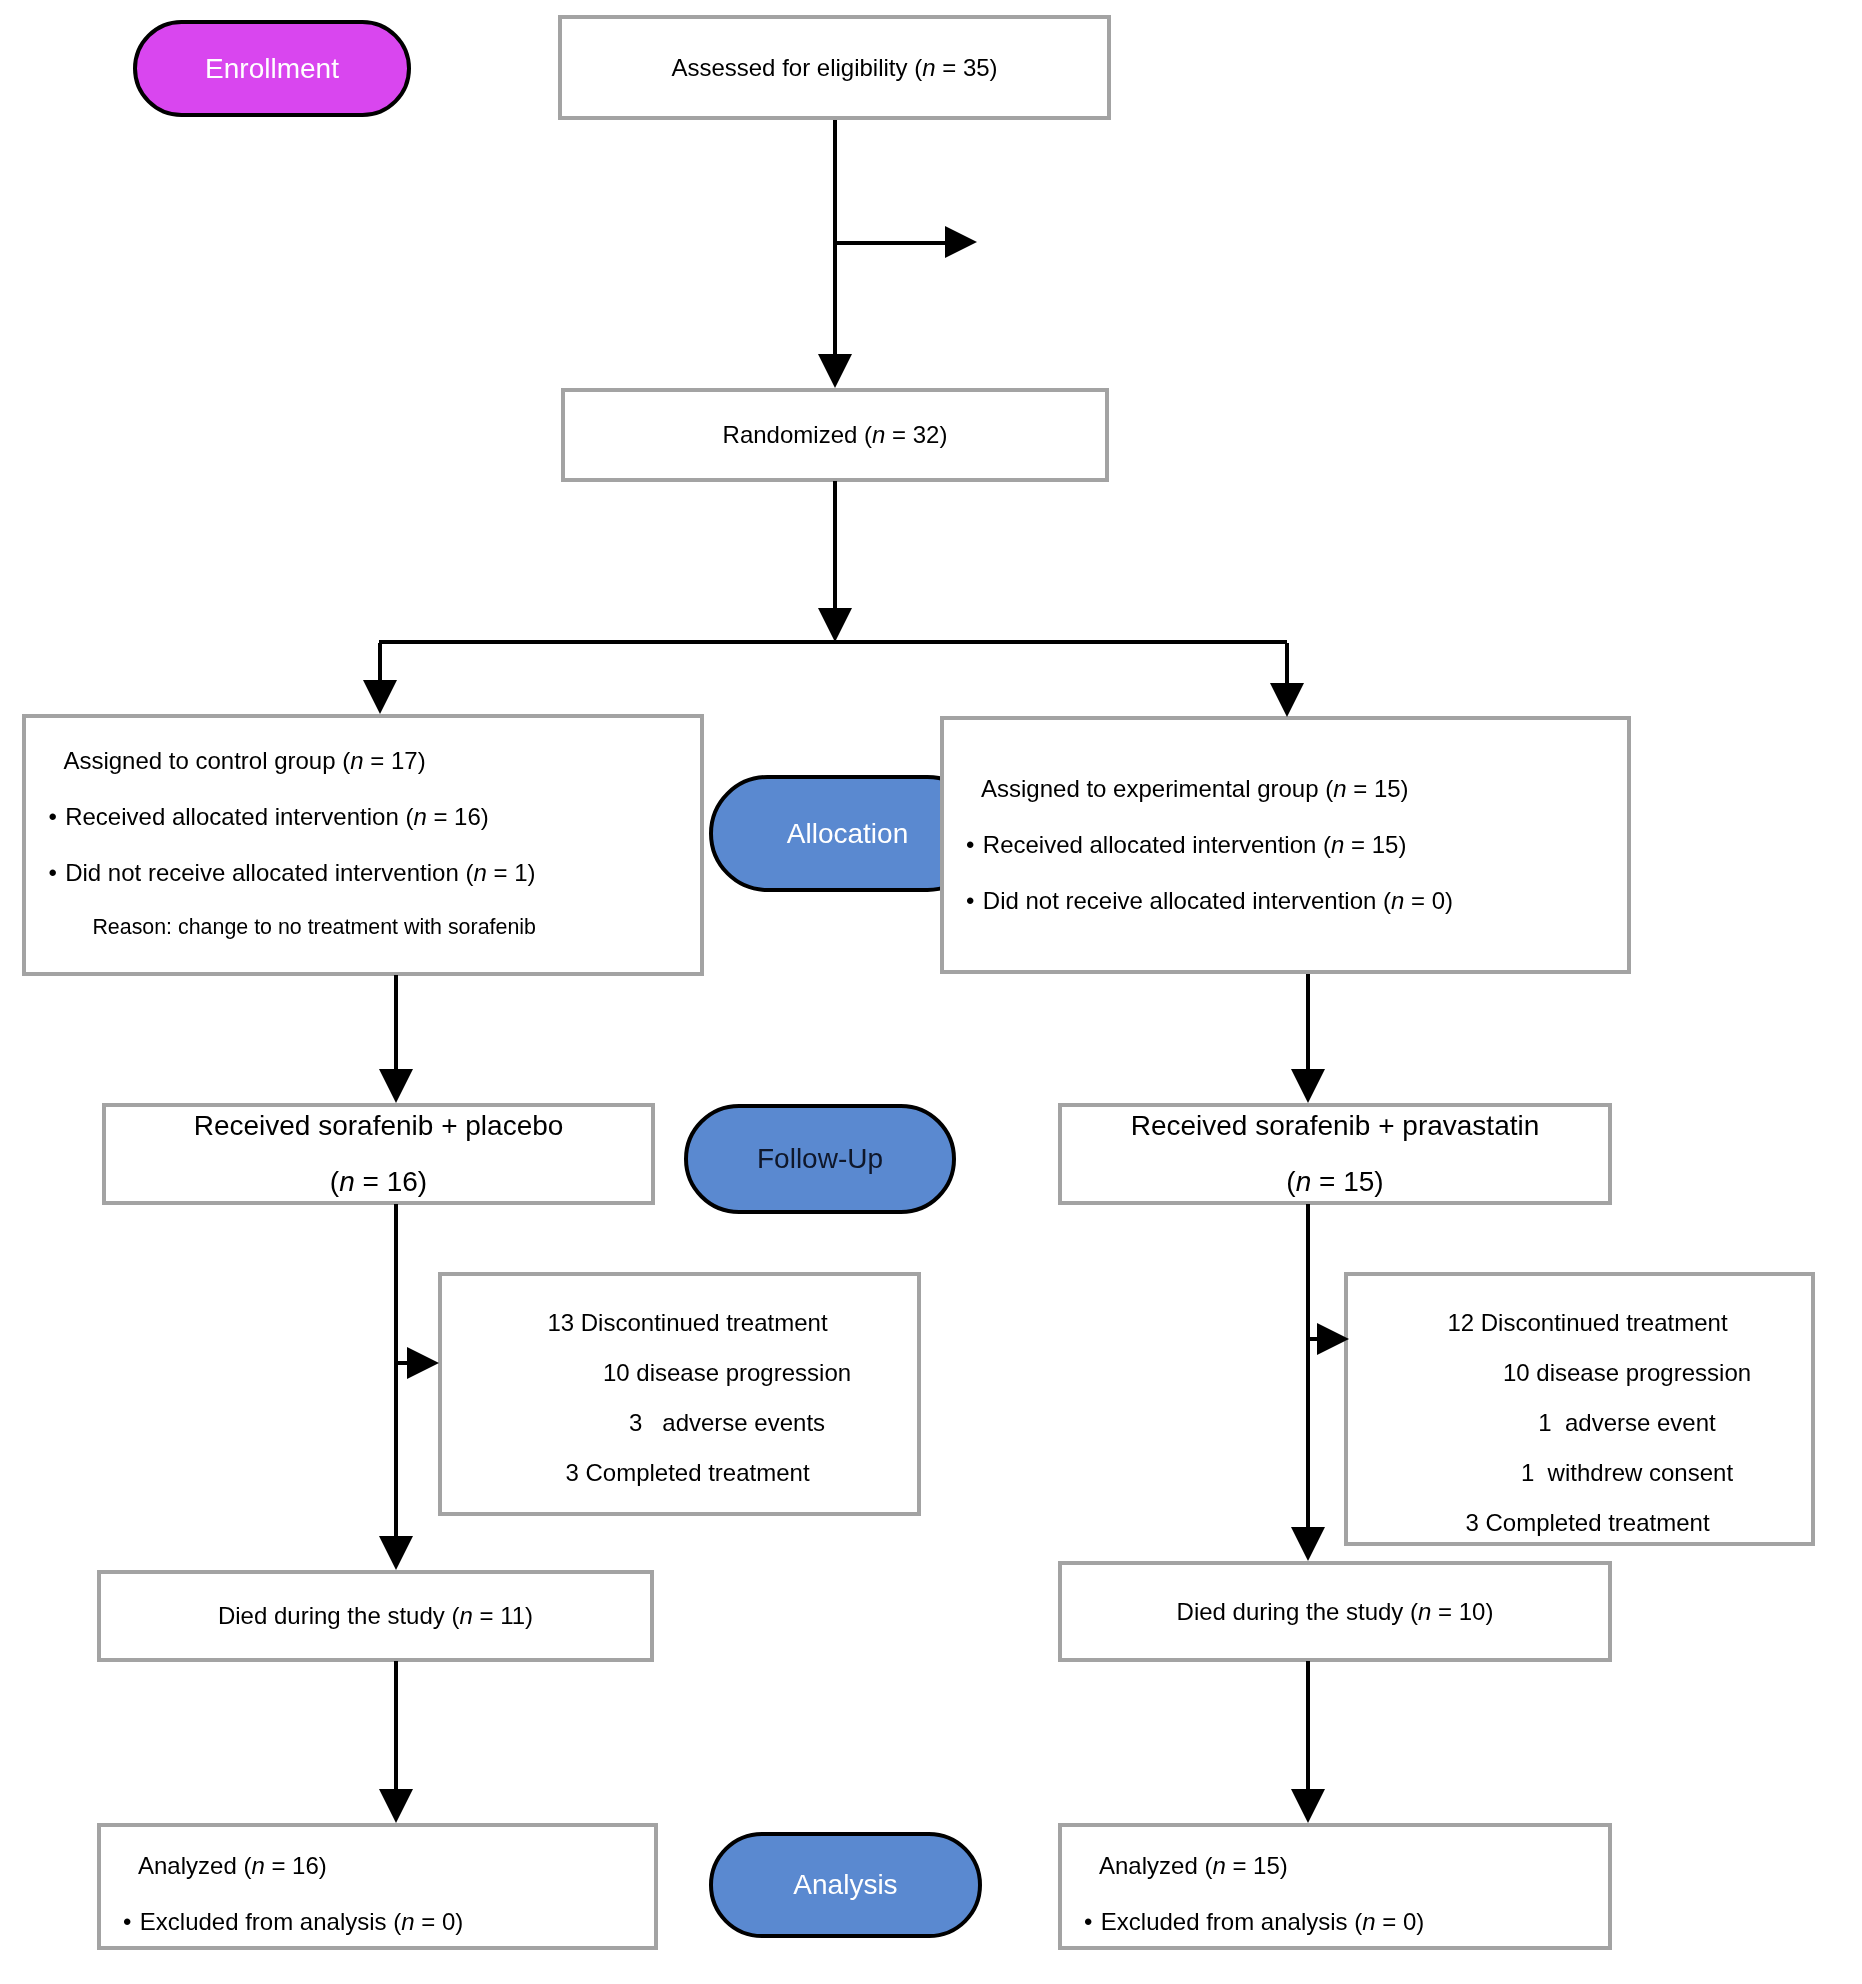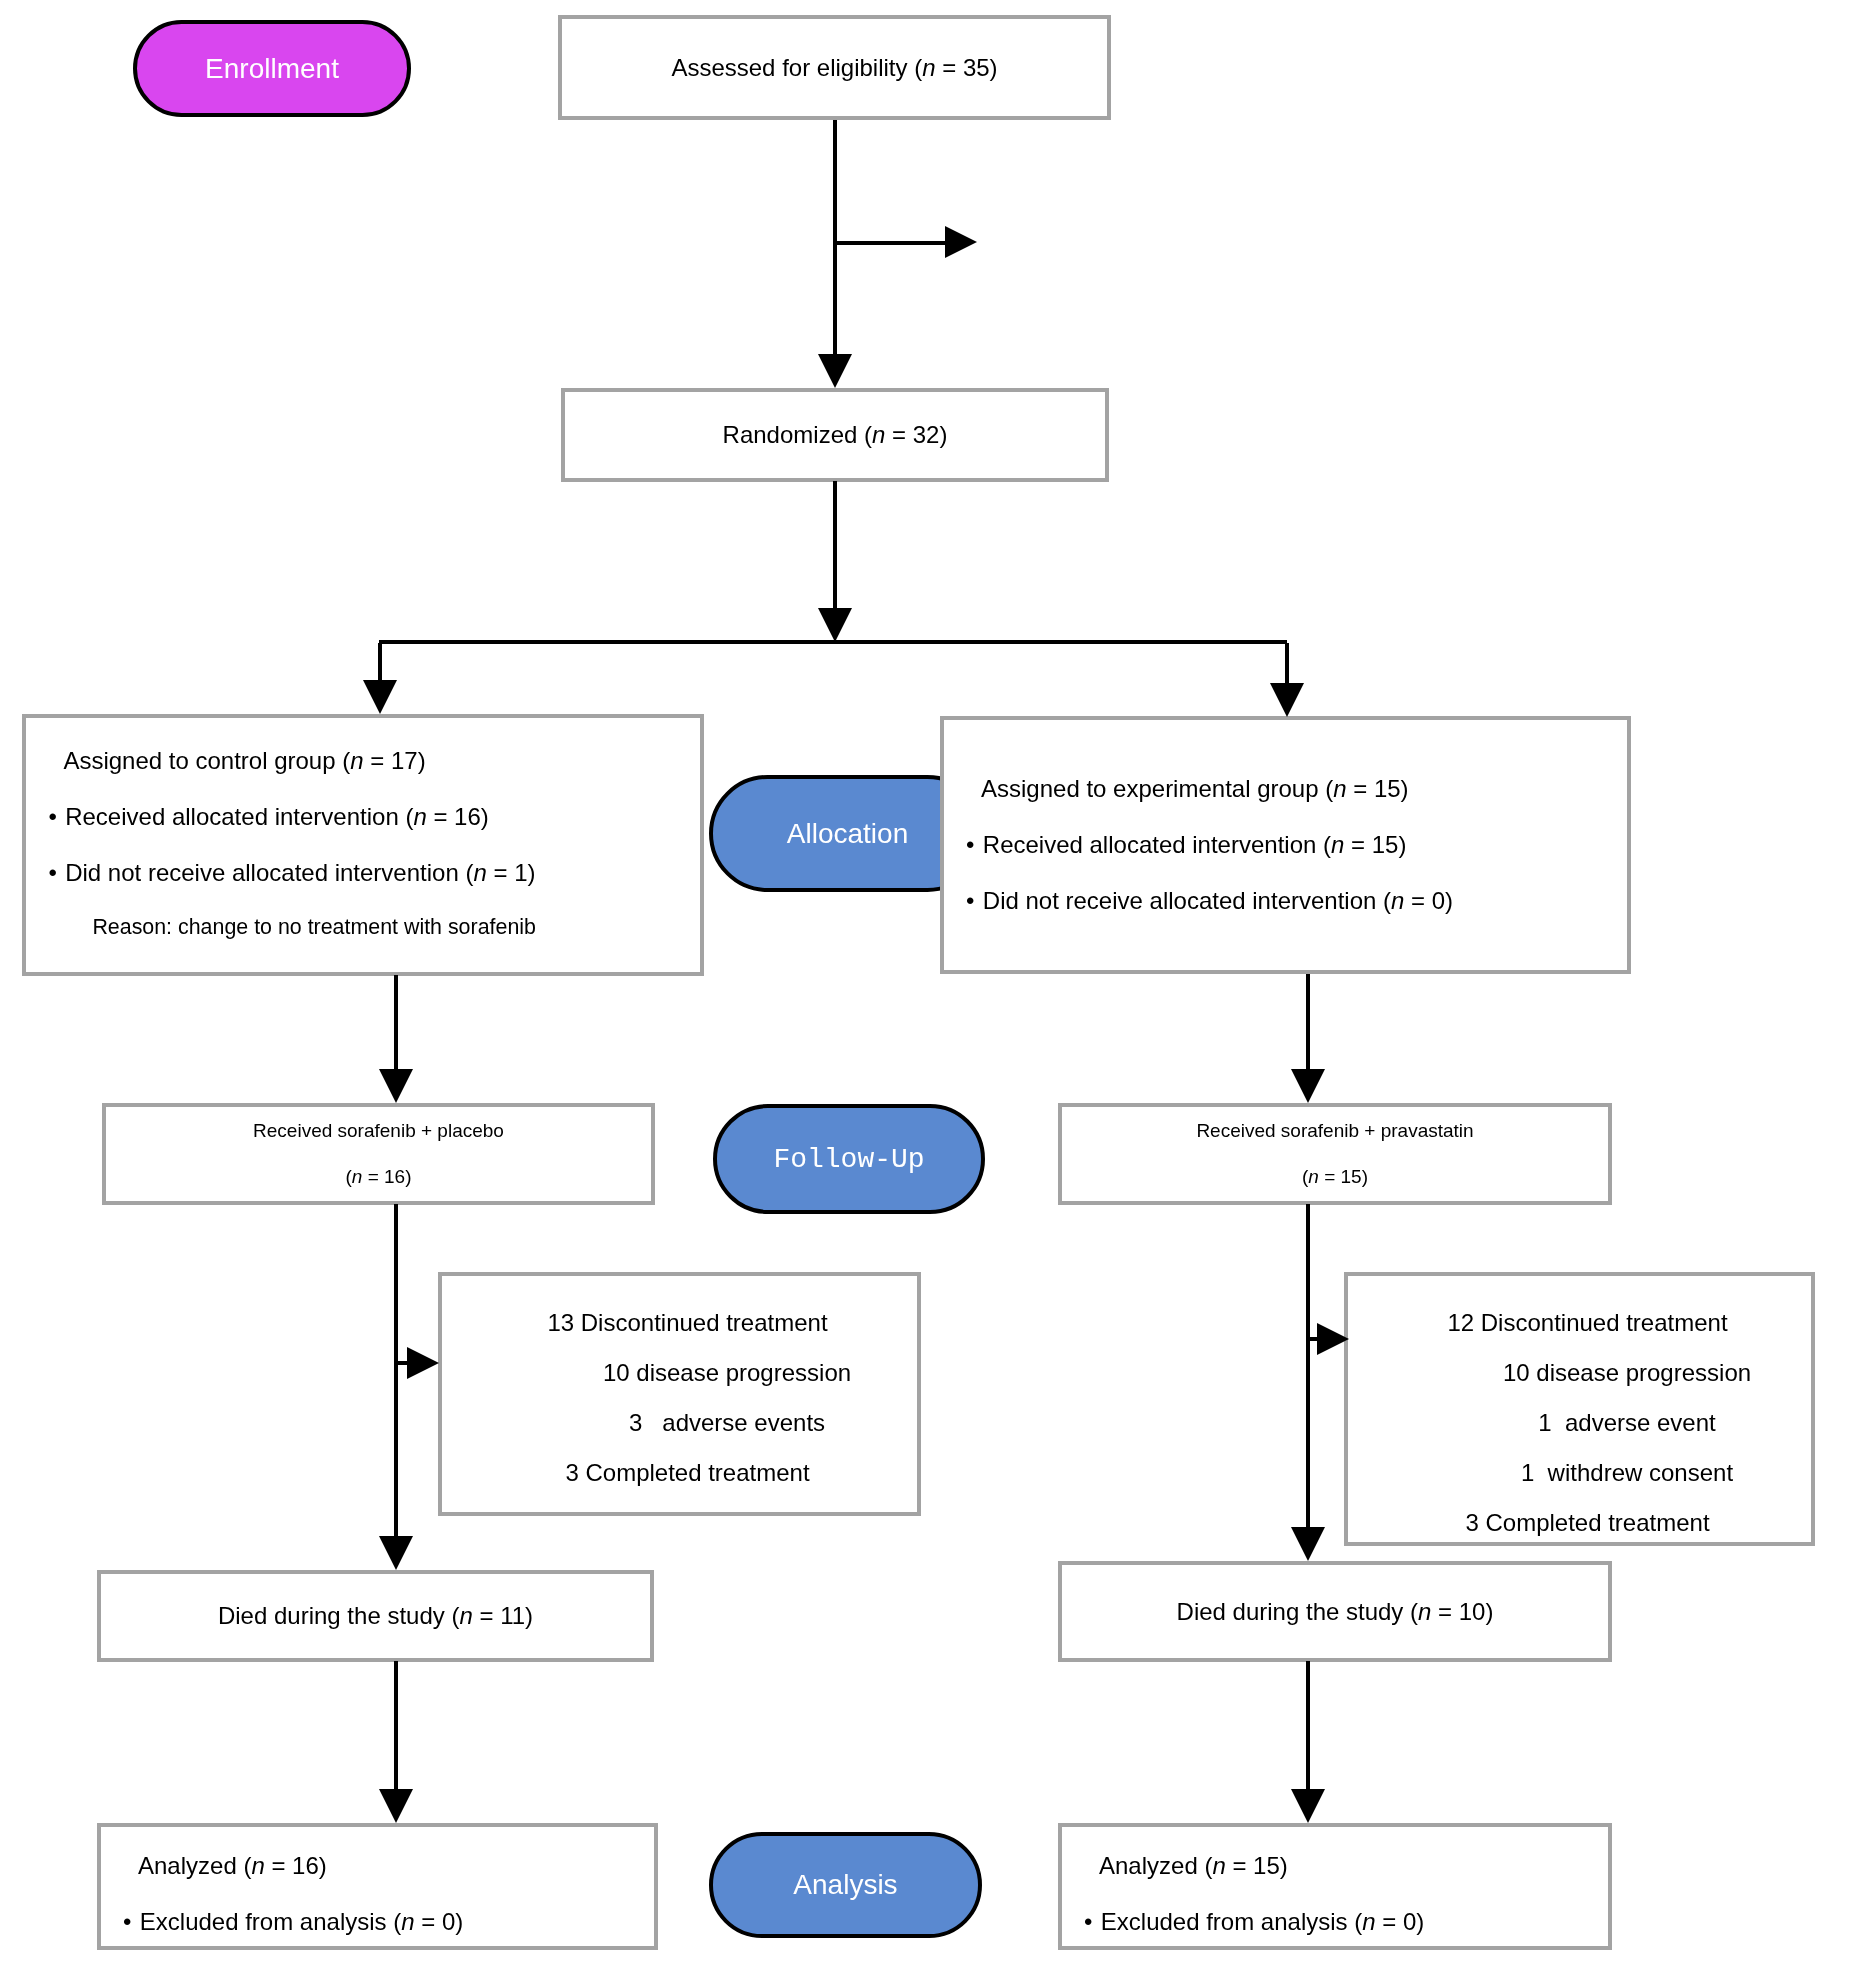--- a/index.html
+++ b/index.html
@@ -3,21 +3,21 @@
 <meta charset="utf-8">
 <style>
   html,body{margin:0;padding:0;background:#ffffff;}
   .canvas{position:relative;width:1863px;height:1985px;background:#fff;
           font-family:"Liberation Sans", sans-serif;color:#000;font-size:24px;}
   .box{position:absolute;background:#fff;border:4px solid #a3a3a3;box-sizing:border-box;}
   .pill{position:absolute;border:4px solid #000;border-radius:65px;box-sizing:border-box;
         display:flex;align-items:center;justify-content:center;
         font-size:28px;}
   .center{display:flex;align-items:center;justify-content:center;text-align:center;font-size:24px;}
-  .fu{display:flex;flex-direction:column;align-items:center;justify-content:center;gap:24px;text-align:center;font-size:19px;}
+  .fu{display:flex;flex-direction:column;align-items:center;justify-content:center;gap:24px;text-align:center;font-size:28px;}
   .box-pad{padding:23px 15px 0 37px;}
   .line{margin-bottom:28px;}
   ul.bullets{list-style:none;margin:0 0 0 -15px;padding:0;}
   .bullets li{display:flex;margin-bottom:28px;}
   .bullets li::before{content:"\2022";margin-right:8.4px;}
   .note{font-size:21.4px;padding-left:29px;}
   .disc{padding:33px 10px 0 26px;text-align:center;}
   .dline{white-space:pre-wrap;margin-bottom:22px;}
   .ind{padding-left:79px;}
   .vline{position:absolute;width:4px;background:#000;}
@@ -33,21 +33,21 @@
 <body>
 
 <div class="canvas">
 
   <div class="pill" style="left: 133px; top: 20px; width: 278px; height: 97px; background: #d946ef; color: rgb(255, 255, 255);">
     <span>Enrollment</span>
   </div>
   <div class="pill" style="left: 709px; top: 775px; width: 277px; height: 117px; background: rgb(90, 137, 208); color: rgb(255, 255, 255);">
     <span>Allocation</span>
   </div>
-  <div class="pill" style="left: 713px; top: 1104px; width: 272px; height: 110px; background: rgb(90, 137, 208); color: #ffffff; font-family: Liberation Mono, monospace;">
+  <div class="pill" style="left: 684px; top: 1104px; width: 272px; height: 110px; background: rgb(90, 137, 208); color: #0f172a;">
     <span>Follow-Up</span>
   </div>
   <div class="pill" style="left: 709px; top: 1832px; width: 273px; height: 106px; background: rgb(90, 137, 208); color: rgb(255, 255, 255);">
     <span>Analysis</span>
   </div>
 
   <div class="box center" style="left:558px;top:15px;width:553px;height:105px;">
     <span>Assessed for eligibility (<i>n</i> = 35)</span>
   </div>
 

